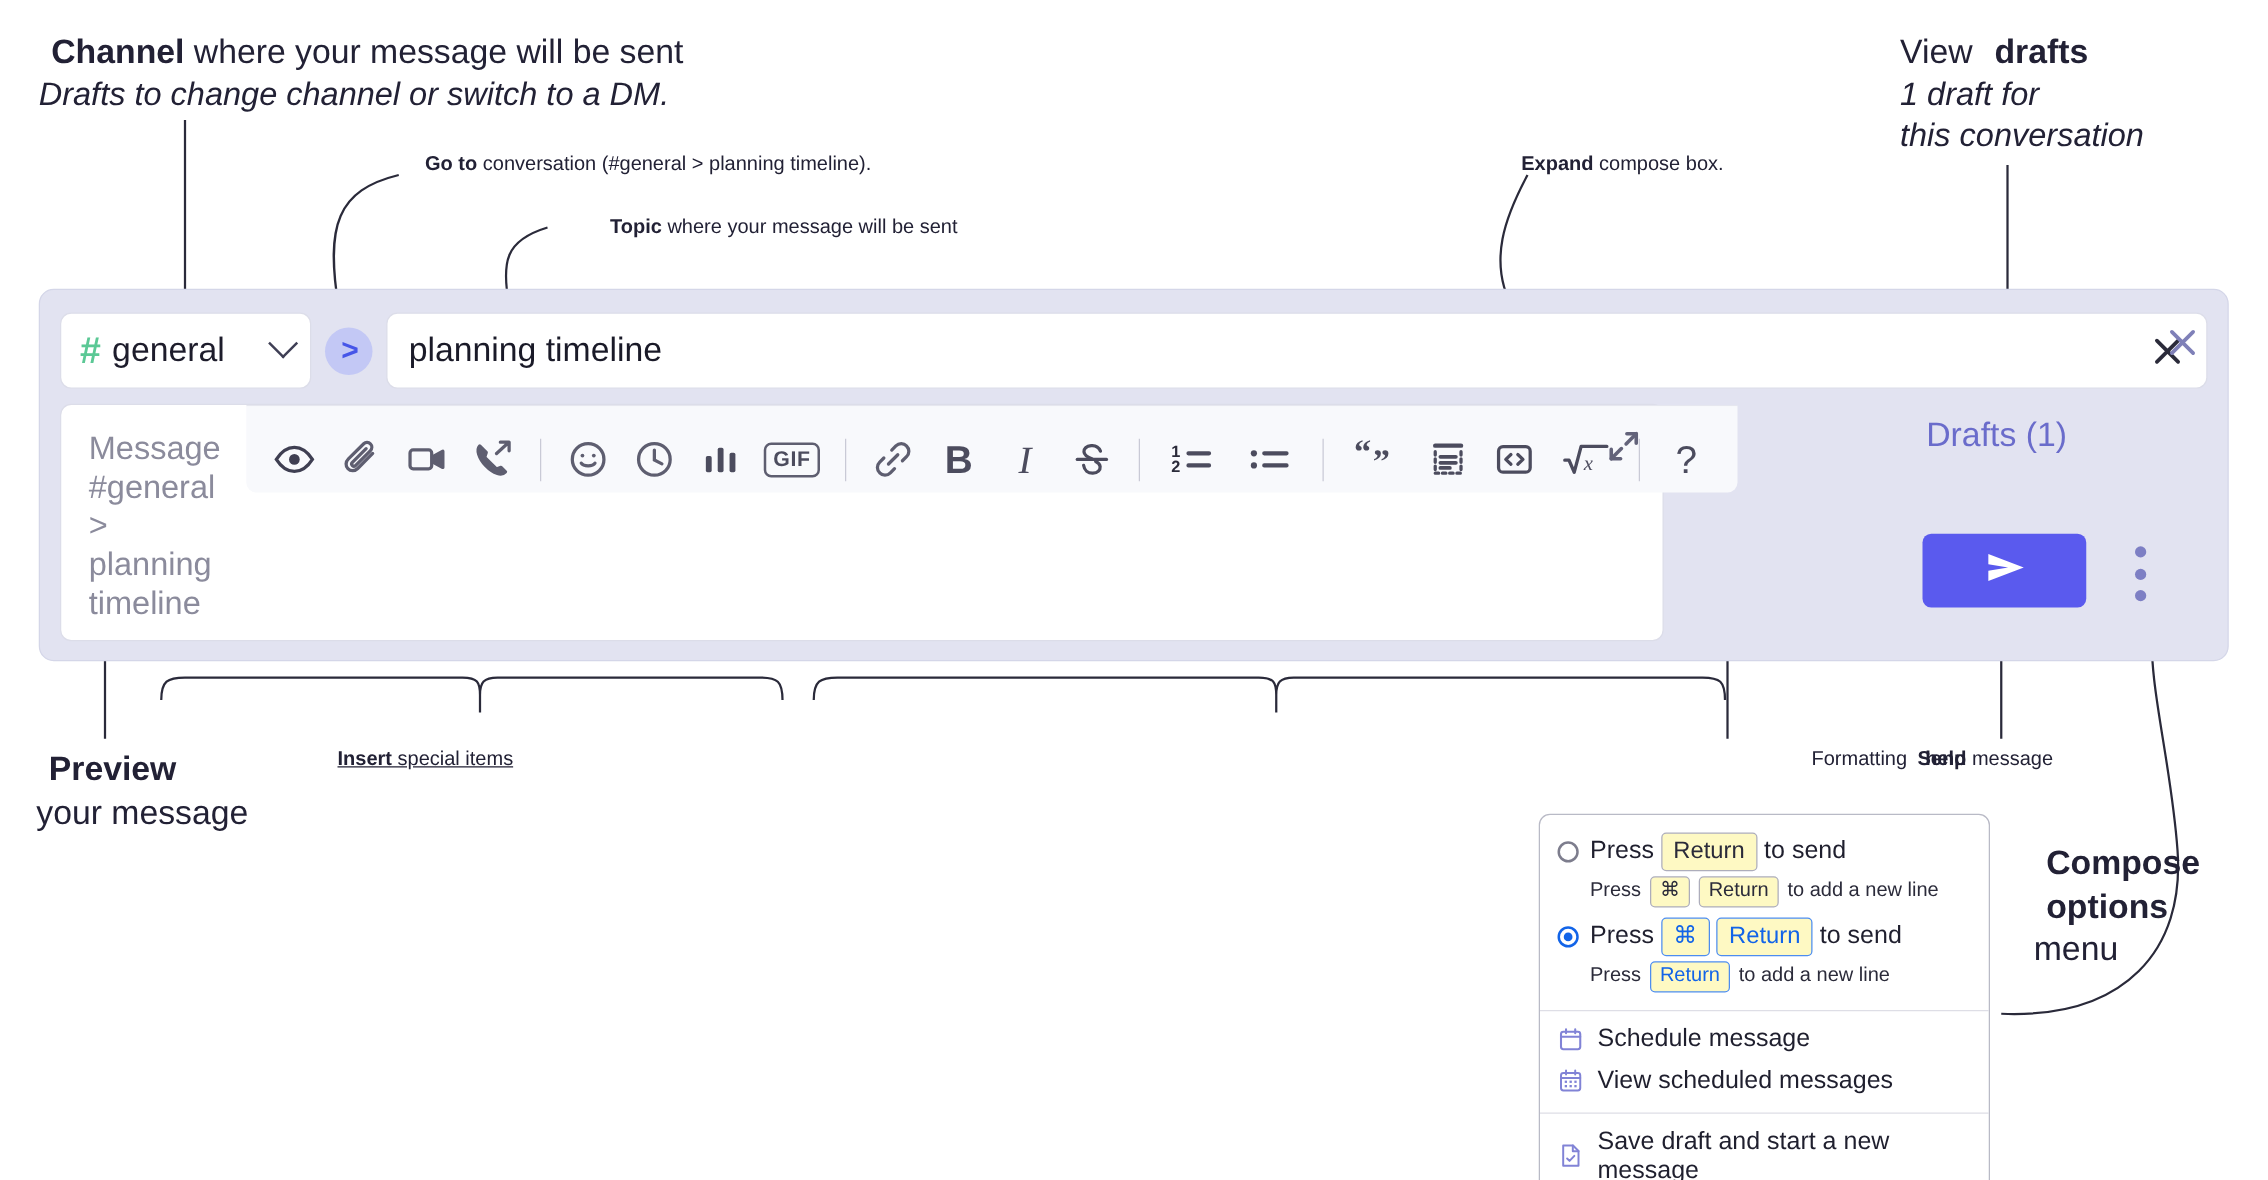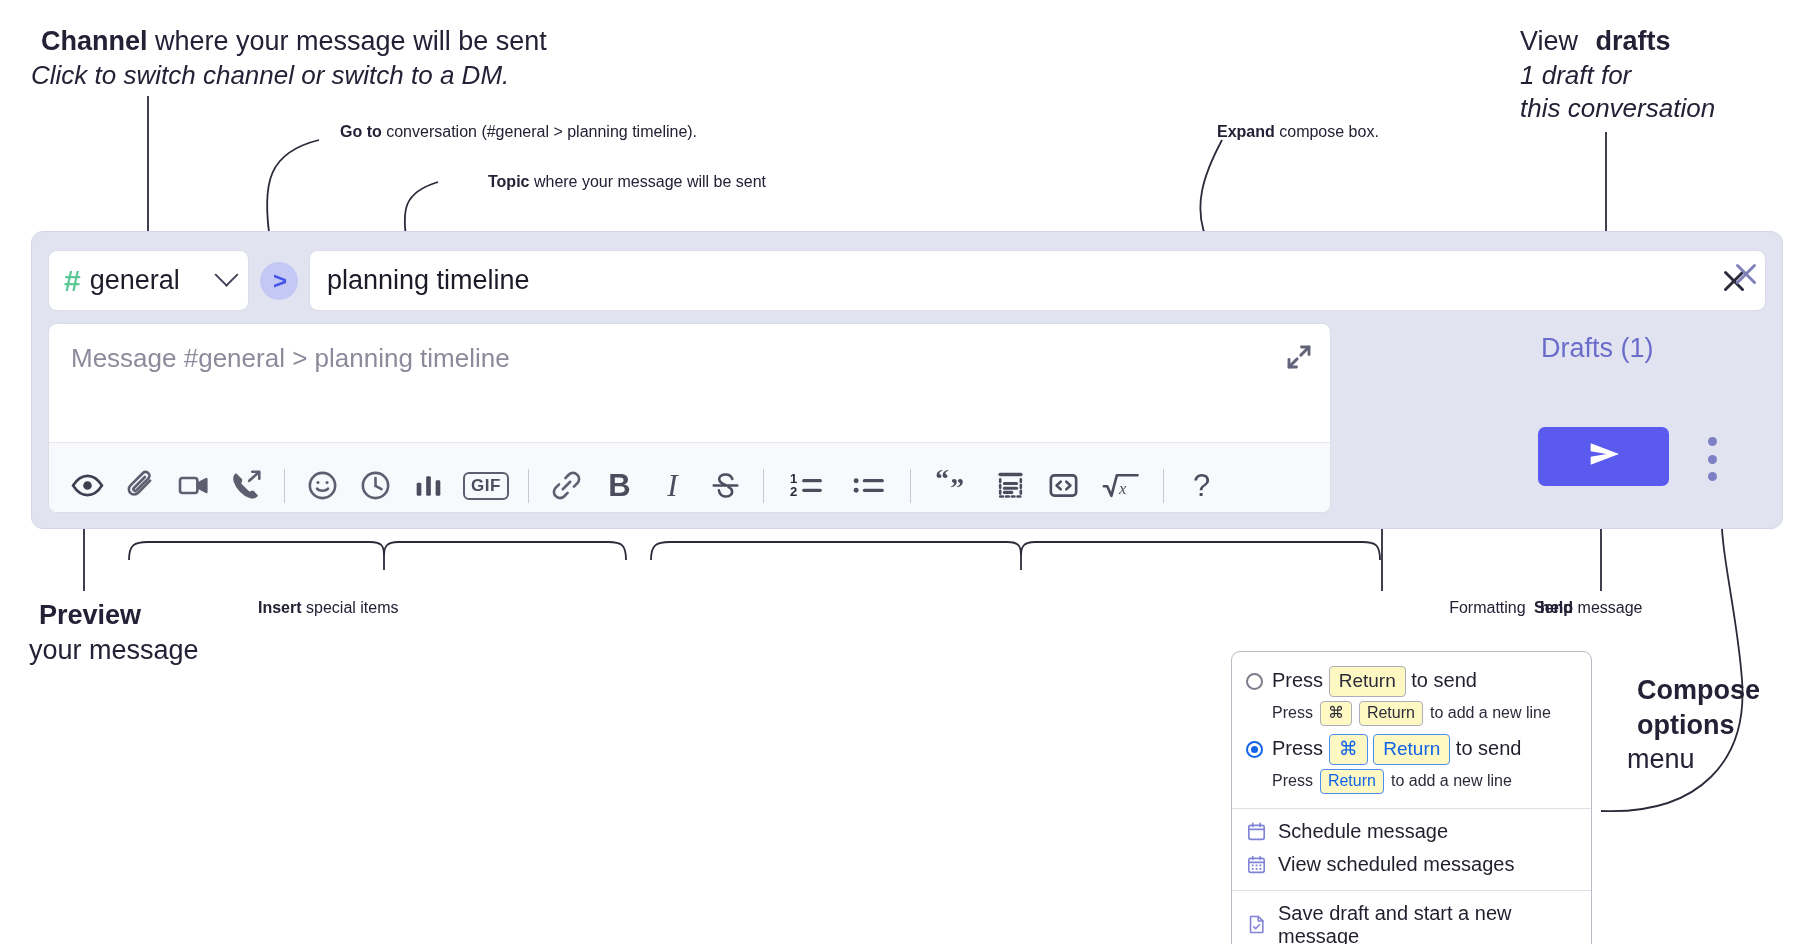--- a/index.html
+++ b/index.html
@@ -57,21 +57,21 @@
   .topic-value { font-size: 27px; color: #1a1a28; flex: 1; }
   .topic-clear { width: 34px; height: 34px; cursor: pointer; flex: 0 0 auto; }
 
   .panel-close { position: absolute; right: 19px; top: 25px; width: 34px; height: 34px;
                  cursor: pointer; }
 
   
   #message-box {
     position: absolute; left: 16px; top: 91px; width: 1283px; height: 190px;
     background: #fff; border: 1px solid #dcdde9; border-radius: 9px;
-    display: flex; flex-direction: column;
+    display: flex; flex-direction: row;
   }
   .msg-input { flex: 1; padding: 19px 20px 0 22px; font-size: 26px; color: #8b8b9c; }
   .expand-btn { position: absolute; right: 16px; top: 18px; width: 30px; height: 30px;
                 cursor: pointer; }
 
   .toolbar {
     height: 70px; border-top: 1px solid #e6e7ef; display: flex; align-items: center;
     padding: 16px 14px 0 12px; gap: 0px; background: #f8f9fc;
     border-radius: 0 0 8px 8px;
   }
@@ -161,21 +161,21 @@
       <path d="M384,556 L384,570"></path>
 
       <path d="M651,560 C651,545 656,542 670,542 L1007,542 C1019,542 1021,546 1021,556
                C1021,546 1024,542 1035,542 L1362,542 C1376,542 1380,545 1380,560"></path>
       <path d="M1021,556 L1021,570"></path>
     </g>
   </svg>
 
   <div class="anno" style="left:31px; top:24px; width:620px;">
     <div class="big"><b>Channel</b><span> where your message will be sent</span></div>
-    <div class="ital">Click to switch channel or switch to a DM.</div>
+    <div class="ital">Drafts to change channel or switch to a DM.</div>
   </div>
 
   <div class="anno big" style="left:330px; top:122px; width:700px;">
     <b>Go to</b><span> conversation (#general &gt; planning timeline).</span>
   </div>
 
   <div class="anno big" style="left:478px; top:172px; width:620px;">
     <b>Topic</b><span> where your message will be sent</span>
   </div>
 
@@ -187,21 +187,21 @@
     <div class="big"><span>View </span><b>drafts</b></div>
     <div class="ital">1 draft for</div>
     <div class="ital">this conversation</div>
   </div>
 
   <div class="anno" style="left:29px; top:598px; width:230px;">
     <div class="big"><b>Preview</b></div>
     <div class="big">your message</div>
   </div>
 
-  <div class="anno big" style="left:248px; top:598px; width:400px;">
+  <div class="anno big" style="left:260px; top:598px; width:400px;text-decoration:underline;">
     <b>Insert</b><span> special items</span>
   </div>
 
 
   <div class="anno big" style="left:1273px; top:598px; width:300px;text-align:right;">
     <span>Formatting </span><b>help</b>
   </div>
 
   <div class="anno big" style="left:1524px; top:598px; width:300px;">
     <b>Send</b><span> message</span>

